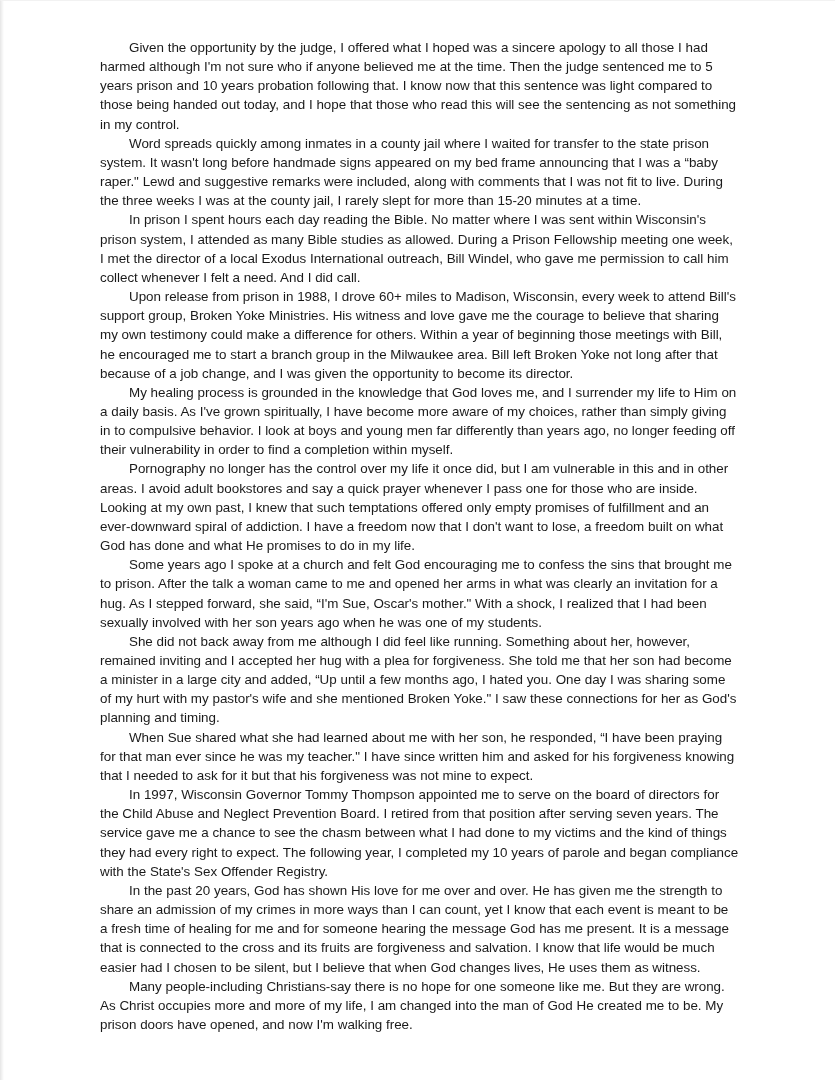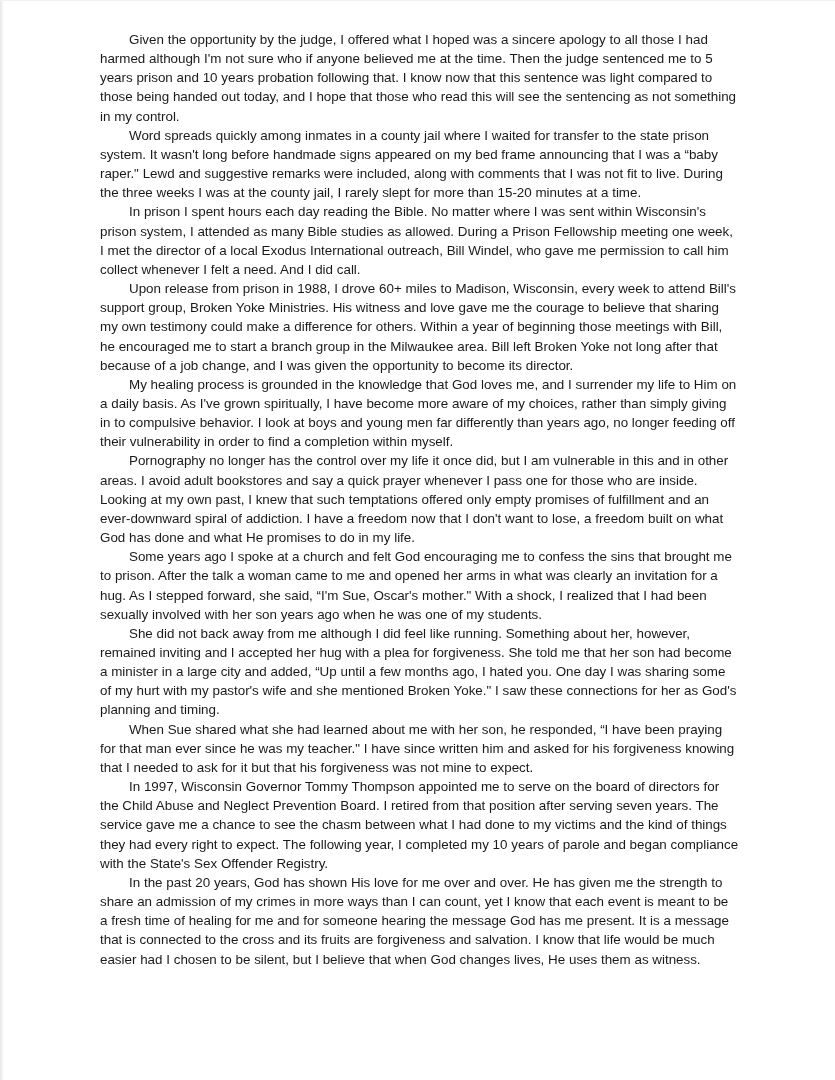--- a/index.html
+++ b/index.html
@@ -28,21 +28,21 @@
     left: 0;
     width: 3px;
     height: 100%;
     background: linear-gradient(to right, #ededed, #ffffff);
     pointer-events: none;
   }
 
   .text-body {
     position: absolute;
     left: 99px;
-    top: 29px;
+    top: 37px;
     width: 639px;
   }
 
   .para {
     margin: 0 0 0 0;
     text-indent: 29px;
     font-family: "Liberation Sans", sans-serif;
     font-size: 13.4px;
     line-height: 19.15px;
     color: #1a1a1a;
@@ -65,15 +65,16 @@
     <p class="para">Word spreads quickly among inmates in a county jail where I waited for transfer to the state prison system. It wasn't long before handmade signs appeared on my bed frame announcing that I was a “baby raper." Lewd and suggestive remarks were included, along with comments that I was not fit to live. During the three weeks I was at the county jail, I rarely slept for more than 15-20 minutes at a time.</p>
     <p class="para">In prison I spent hours each day reading the Bible. No matter where I was sent within Wisconsin's prison system, I attended as many Bible studies as allowed. During a Prison Fellowship meeting one week, I met the director of a local Exodus International outreach, Bill Windel, who gave me permission to call him collect whenever I felt a need. And I did call.</p>
     <p class="para">Upon release from prison in 1988, I drove 60+ miles to Madison, Wisconsin, every week to attend Bill's support group, Broken Yoke Ministries. His witness and love gave me the courage to believe that sharing my own testimony could make a difference for others. Within a year of beginning those meetings with Bill, he encouraged me to start a branch group in the Milwaukee area. Bill left Broken Yoke not long after that because of a job change, and I was given the opportunity to become its director.</p>
     <p class="para">My healing process is grounded in the knowledge that God loves me, and I surrender my life to Him on a daily basis. As I've grown spiritually, I have become more aware of my choices, rather than simply giving in to compulsive behavior. I look at boys and young men far differently than years ago, no longer feeding off their vulnerability in order to find a completion within myself.</p>
     <p class="para">Pornography no longer has the control over my life it once did, but I am vulnerable in this and in other areas. I avoid adult bookstores and say a quick prayer whenever I pass one for those who are inside. Looking at my own past, I knew that such temptations offered only empty promises of fulfillment and an ever-downward spiral of addiction. I have a freedom now that I don't want to lose, a freedom built on what God has done and what He promises to do in my life.</p>
     <p class="para">Some years ago I spoke at a church and felt God encouraging me to confess the sins that brought me to prison. After the talk a woman came to me and opened her arms in what was clearly an invitation for a hug. As I stepped forward, she said, “I'm Sue, Oscar's mother." With a shock, I realized that I had been sexually involved with her son years ago when he was one of my students.</p>
     <p class="para">She did not back away from me although I did feel like running.  Something about her, however, remained inviting and I accepted her hug with a plea for forgiveness. She told me that her son had become a minister in a large city and added, “Up until a few months ago, I hated you. One day I was sharing some of my hurt with my pastor's wife and she mentioned Broken Yoke."  I saw these connections for her as God's planning and timing.</p>
     <p class="para">When Sue shared what she had learned about me with her son, he responded, “I have been praying for that man ever since he was my teacher." I have since written him and asked for his forgiveness knowing that I needed to ask for it but that his forgiveness was not mine to expect.</p>
     <p class="para">In 1997, Wisconsin Governor Tommy Thompson appointed me to serve on the board of directors for the Child Abuse and Neglect Prevention Board. I retired from that position after serving seven years.  The service gave me a chance to see the chasm between what I had done to my victims and the kind of things they had every right to expect.  The following year, I completed my 10 years of parole and began compliance with the State's Sex Offender Registry.</p>
     <p class="para">In the past 20 years, God has shown His love for me over and over. He has given me the strength to share an admission of my crimes in more ways than I can count, yet I know that each event is meant to be a fresh time of healing for me and for someone hearing the message God has me present. It is a message that is connected to the cross and its fruits are forgiveness and salvation. I know that life would be much easier had I chosen to be silent, but I believe that when God changes lives, He uses them as witness.</p>
+    <p class="para">Many people-including Christians-say there is no hope for one someone like me. But they are wrong. As Christ occupies more and more of my life, I am changed into the man of God He created me to be. My prison doors have opened, and now I'm walking free.</p>
   </div>
 
 </div>
 
 </body></html>

